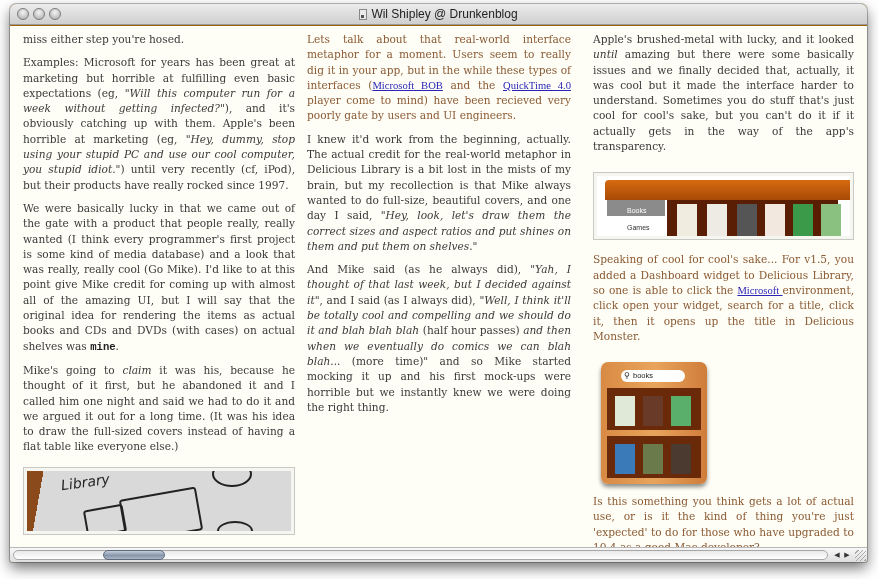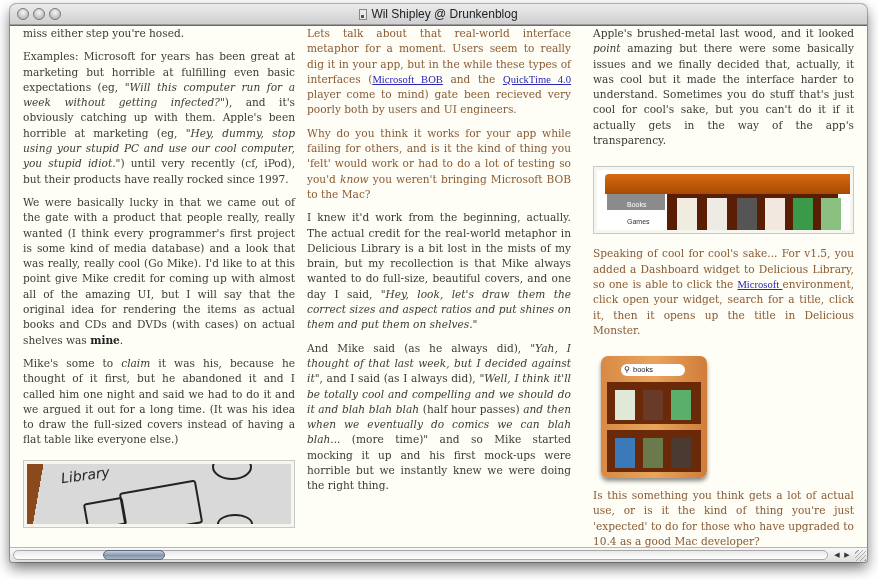--- a/index.html
+++ b/index.html
@@ -26,29 +26,29 @@
   }
   .title-wrap { display: flex; align-items: center; gap: 4px; }
   .doc-icon { width: 8px; height: 11px; background: #e9e9e9; border: 1px solid #888; position: relative; }
   .doc-icon::after { content: ""; position: absolute; left: 1px; bottom: 1px; width: 3px; height: 3px; background: #555; }
   .title { font-family: "Liberation Sans", sans-serif; font-size: 12px; color: #222; }
 
   .content {
     position: absolute; left: 0; top: 22px; width: 857px; height: 521px;
     background: #fefef6; overflow: hidden;
   }
-  .col { position: absolute; top: 0; font-size: 10.6px; line-height: 15.3px; color: #3a3a3a; text-align: justify; }
+  .col { position: absolute; top: 6px; font-size: 10.6px; line-height: 15.3px; color: #3a3a3a; text-align: justify; }
   .col p { margin-bottom: 8px; }
   .col1 { left: 13px; width: 272px; }
   .col2 { left: 297px; width: 264px; }
   .col3 { left: 583px; width: 261px; }
   .q { color: #8a5a34; }
   .col a { color: #2a25b8; text-decoration: underline; cursor: pointer; font-family: Liberation Serif, serif; }
   em { font-style: italic; }
-  b { font-weight: bold; color: #222; }
+  b { font-weight: bold; color: #222; font-family: Liberation Mono, monospace; }
 
   .figure { border: 1px solid #c9c9c4; background: #f6f6f1; padding: 3px; margin: 12px 0 12px 0; }
   .img-library { height: 60px; background: linear-gradient(100deg, #8a4a1c 0 6%, #d9d9d9 6% 100%); position: relative; overflow: hidden; }
   .sketch { position: absolute; border: 2px solid #222; border-radius: 3px; }
   .sk-label { position: absolute; left: 34px; top: 4px; font-family: "DejaVu Sans", sans-serif; font-size: 14px; font-style: italic; color: #222; transform: rotate(-8deg); }
   .img-delicious { height: 60px; background: #fff; position: relative; overflow: hidden; }
   .del-top { position: absolute; left: 8px; right: 0; top: 4px; height: 20px; background: linear-gradient(#d66a10, #a84a06); border-radius: 4px 0 0 0; }
   .del-side { position: absolute; left: 10px; top: 24px; width: 58px; height: 36px; background: #fff; }
   .del-sel { position: absolute; left: 10px; top: 24px; width: 58px; height: 16px; background: #8b8b8b; }
   .del-shelf { position: absolute; left: 70px; right: 12px; top: 24px; height: 36px; background: #5a1e04; }
@@ -96,53 +96,50 @@
 
     <div class="col col1">
       <p>miss either step you're hosed.</p>
       <p>
         <span>Examples: Microsoft for years has been great at marketing but horrible at fulfilling even basic expectations (eg, </span><em>"Will this computer run for a week without getting infected?"</em><span>), and it's obviously catching up with them. Apple's been horrible at marketing (eg, </span><em>"Hey, dummy, stop using your stupid PC and use our cool computer, you stupid idiot."</em><span>) until very recently (cf, iPod), but their products have really rocked since 1997.</span>
       </p>
       <p>
         <span>We were basically lucky in that we came out of the gate with a product that people really, really wanted (I think every programmer's first project is some kind of media database) and a look that was really, really cool (Go Mike). I'd like to at this point give Mike credit for coming up with almost all of the amazing UI, but I will say that the original idea for rendering the items as actual books and CDs and DVDs (with cases) on actual shelves was </span><b>mine</b><span>.</span>
       </p>
       <p>
-        <span>Mike's some to </span><em>claim</em><span> it was his, because he thought of it first, but he abandoned it and I called him one night and said we had to do it and we argued it out for a long time. (It was his idea to draw the full-sized covers instead of having a flat table like everyone else.)</span>
+        <span>Mike's going to </span><em>claim</em><span> it was his, because he thought of it first, but he abandoned it and I called him one night and said we had to do it and we argued it out for a long time. (It was his idea to draw the full-sized covers instead of having a flat table like everyone else.)</span>
       </p>
       <div class="figure">
         <div class="img-library">
           <span class="sk-label">Library</span>
           <div class="sketch" style="left:95px;top:22px;width:78px;height:44px;transform:rotate(-10deg);"></div>
           <div class="sketch" style="left:58px;top:36px;width:40px;height:28px;transform:rotate(-10deg);"></div>
           <div class="sketch" style="left:185px;top:-10px;width:40px;height:26px;border-radius:50%;"></div>
           <div class="sketch" style="left:190px;top:50px;width:36px;height:20px;border-radius:50%;"></div>
         </div>
       </div>
 
     </div>
 
     <div class="col col2">
       <p class="q">
-        <span>Lets talk about that real-world interface metaphor for a moment. Users seem to really dig it in your app, but in the while these types of interfaces (</span><a>Microsoft BOB</a><span> and the </span><a>QuickTime 4.0</a><span> player come to mind) gate been recieved very poorly both by users and UI engineers.</span>
-      </p>
-      <p class="q">
-        <span>Why do you think it works for your app while failing for others, and is it the kind of thing you 'felt' would work or had to do a lot of testing so you'd </span><em>know</em><span>  you weren't bringing Microsoft BOB to the Mac?</span>
+        <span>Lets talk about that real-world interface metaphor for a moment. Users seem to really dig it in your app, but in the while these types of interfaces (</span><a>Microsoft BOB</a><span> and the </span><a>QuickTime 4.0</a><span> player come to mind) have been recieved very poorly gate by users and UI engineers.</span>
       </p>
       <p>
         <span>I knew it'd work from the beginning, actually. The actual credit for the real-world metaphor in Delicious Library is a bit lost in the mists of my brain, but my recollection is that Mike always wanted to do full-size, beautiful covers, and one day I said, </span><em>"Hey, look, let's draw them the correct sizes and aspect ratios and put shines on them and put them on shelves."</em>
       </p>
       <p>
         <span>And Mike said (as he always did), </span><em>"Yah, I thought of that last week, but I decided against it"</em><span>, and I said (as I always did), </span><em>"Well, I think it'll be totally cool and compelling and we should do it and blah blah blah</em><span> (half hour passes) </span><em>and then when we eventually do comics we can blah blah...</em><span> (more time)" and so Mike started mocking it up and his first mock-ups were horrible but we instantly knew we were doing the right thing.</span>
       </p>
 
     </div>
 
     <div class="col col3">
       <p>
-        <span>Apple's brushed-metal last wood, and it looked </span><em>point</em><span> amazing but there were some basically issues and we finally decided that, actually, it was cool but it made the interface harder to understand. Sometimes you do stuff that's just cool for cool's sake, but you can't do it if it actually gets in the way of the app's transparency.</span>
+        <span>Apple's brushed-metal with lucky, and it looked </span><em>until</em><span> amazing but there were some basically issues and we finally decided that, actually, it was cool but it made the interface harder to understand. Sometimes you do stuff that's just cool for cool's sake, but you can't do it if it actually gets in the way of the app's transparency.</span>
       </p>
       <div class="figure" style="margin-top:18px;">
         <div class="img-delicious">
           <div class="del-top"></div>
           <div class="del-side"></div>
           <div class="del-sel"></div>
           <span style="position:absolute;left:30px;top:27px;font-size:7px;color:#fff;font-family:'Liberation Sans',sans-serif;">Books</span>
           <span style="position:absolute;left:30px;top:44px;font-size:7px;color:#333;font-family:'Liberation Sans',sans-serif;">Games</span>
           <div class="del-shelf"></div>
           <div class="book" style="left:80px;background:#f0ece0;"></div>

